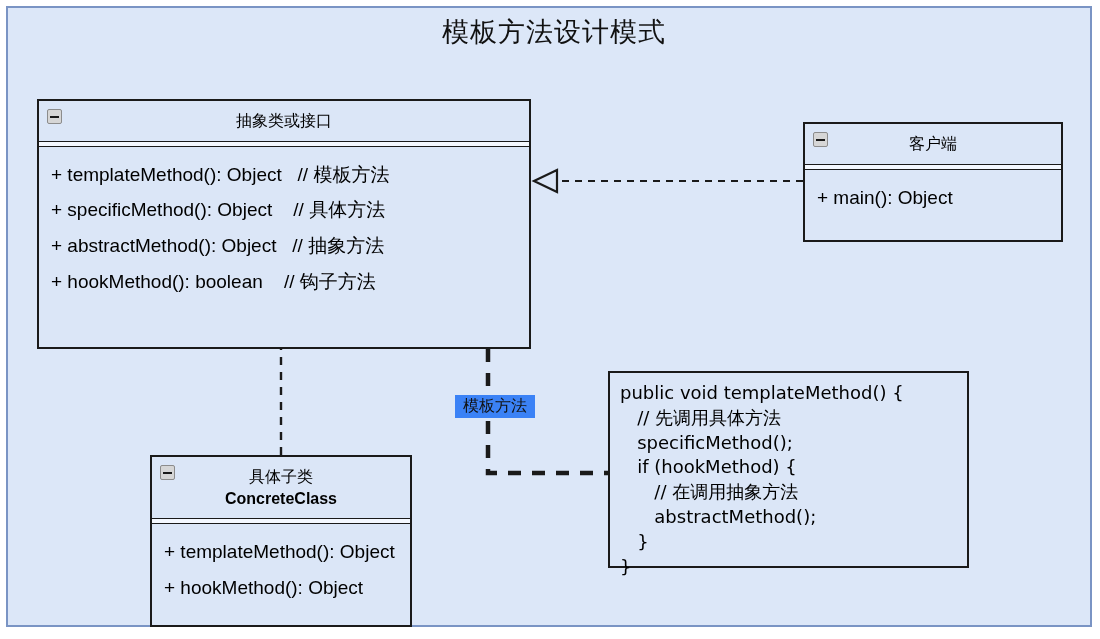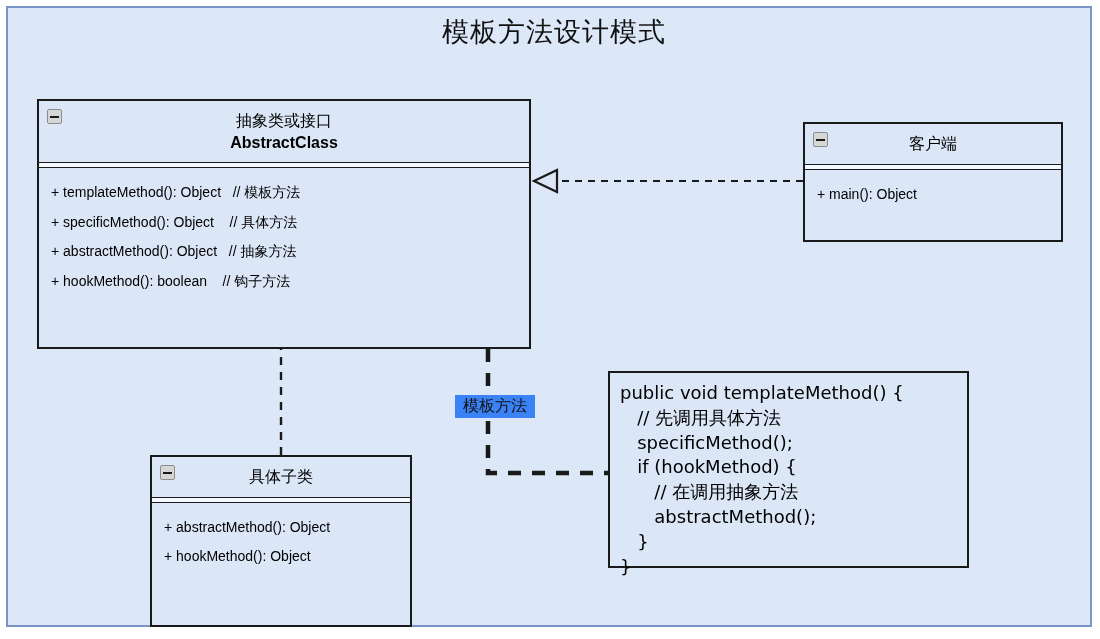--- a/index.html
+++ b/index.html
@@ -90,21 +90,21 @@
     height: 4px;
     border-top: 1.5px solid #1a1a1a;
     border-bottom: 1.5px solid #1a1a1a;
     background: #f4f8ff;
   }
   .uml-body {
     box-sizing: border-box;
     padding: 10px 0 8px 0;
   }
   .uml-member {
-    font-size: 14px;
+    font-size: 19px;
     color: #000;
     padding: 6px 0 6px 12px;
     white-space: pre;
     line-height: 1.25;
   }
   
   #note-code {
     position: absolute;
     box-sizing: border-box;
     background: #dbe6f7;
@@ -165,21 +165,20 @@
      Note : thick dashed anchor line --&gt;
     <g>
       <path d="M 488 349 L 488 473 L 608 473" fill="none" stroke="#1a1a1a" stroke-width="4.5" stroke-dasharray="13,11" stroke-linecap="butt"></path>
     </g>
   </svg>
 
   <div class="uml-class" id="abstract-class" style="left:37px; top:99px; width:494px; height:250px;">
     <div class="uml-header">
       <span class="collapse-icon"></span>
       <span class="cn">抽象类或接口</span>
-      <span class="en">AbstractClass</span>
     </div>
     <div class="uml-sep"></div>
     <div class="uml-body">
       <div class="uml-member">+ templateMethod(): Object   // 模板方法</div>
       <div class="uml-member">+ specificMethod(): Object    // 具体方法</div>
       <div class="uml-member">+ abstractMethod(): Object   // 抽象方法</div>
       <div class="uml-member">+ hookMethod(): boolean    // 钩子方法</div>
     </div>
   </div>
 
@@ -191,24 +190,25 @@
     <div class="uml-sep"></div>
     <div class="uml-body">
       <div class="uml-member">+ main(): Object</div>
     </div>
   </div>
 
   <div class="uml-class" id="concrete-class" style="left:150px; top:455px; width:262px; height:172px;">
     <div class="uml-header">
       <span class="collapse-icon"></span>
       <span class="cn">具体子类</span>
+      <span class="en">ConcreteClass</span>
     </div>
     <div class="uml-sep"></div>
     <div class="uml-body">
-      <div class="uml-member">+ abstractMethod(): Object</div>
+      <div class="uml-member">+ templateMethod(): Object</div>
       <div class="uml-member">+ hookMethod(): Object</div>
     </div>
   </div>
 
   <div id="note-code" style="left:608px; top:371px; width:361px; height:197px;">
     <pre>public void templateMethod() {
    // 先调用具体方法
    specificMethod();
    if (hookMethod) {
       // 在调用抽象方法

